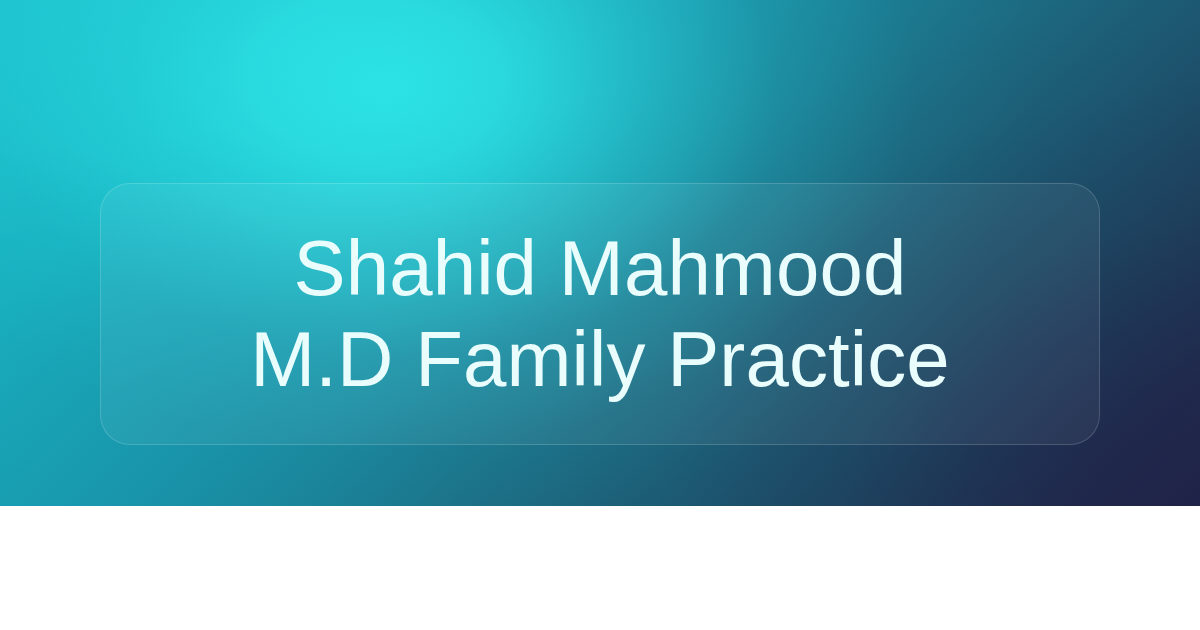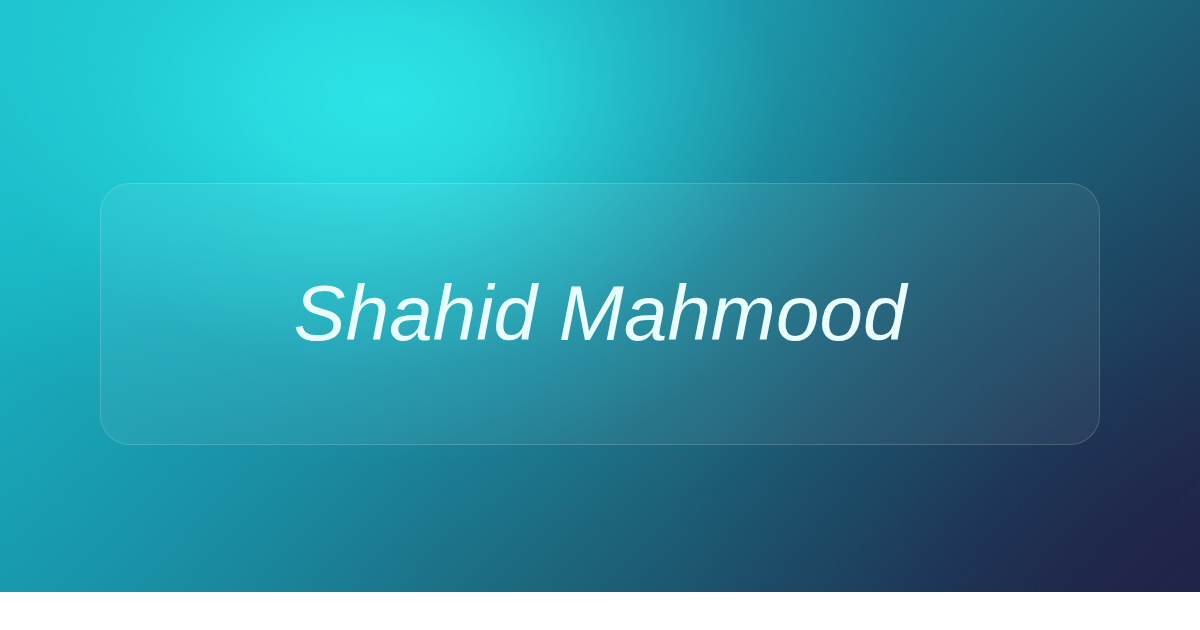--- a/index.html
+++ b/index.html
@@ -12,24 +12,23 @@
   }
 
   body {
     font-family: "Liberation Sans", "DejaVu Sans", sans-serif;
   }
 
   
   .og-card {
     position: relative;
     width: 1200px;
-    height: 592px;
+    height: 506px;
     overflow: hidden;
     background: #0c4a6e;
-    font-style: italic;
   }
 
   
   .bg-gradient-base {
     position: absolute;
     inset: 0;
     background: linear-gradient(
       135deg,
       #1ec9d2 0%,
       #19b9c6 18%,
@@ -134,19 +133,20 @@
   <div class="bg-gradient-glow"></div>
   <div class="bg-gradient-shade"></div>
   <div class="bg-gradient-accent"></div>
 
   <div class="content-frame">
 
     <div class="title-plaque">
 
       <div class="title-block">
         <span class="title-line">Shahid Mahmood</span>
+        <span class="title-line">M.D Family Practice</span>
       </div>
 
     </div>
 
   </div>
 
 </div>
 
 </body></html>

